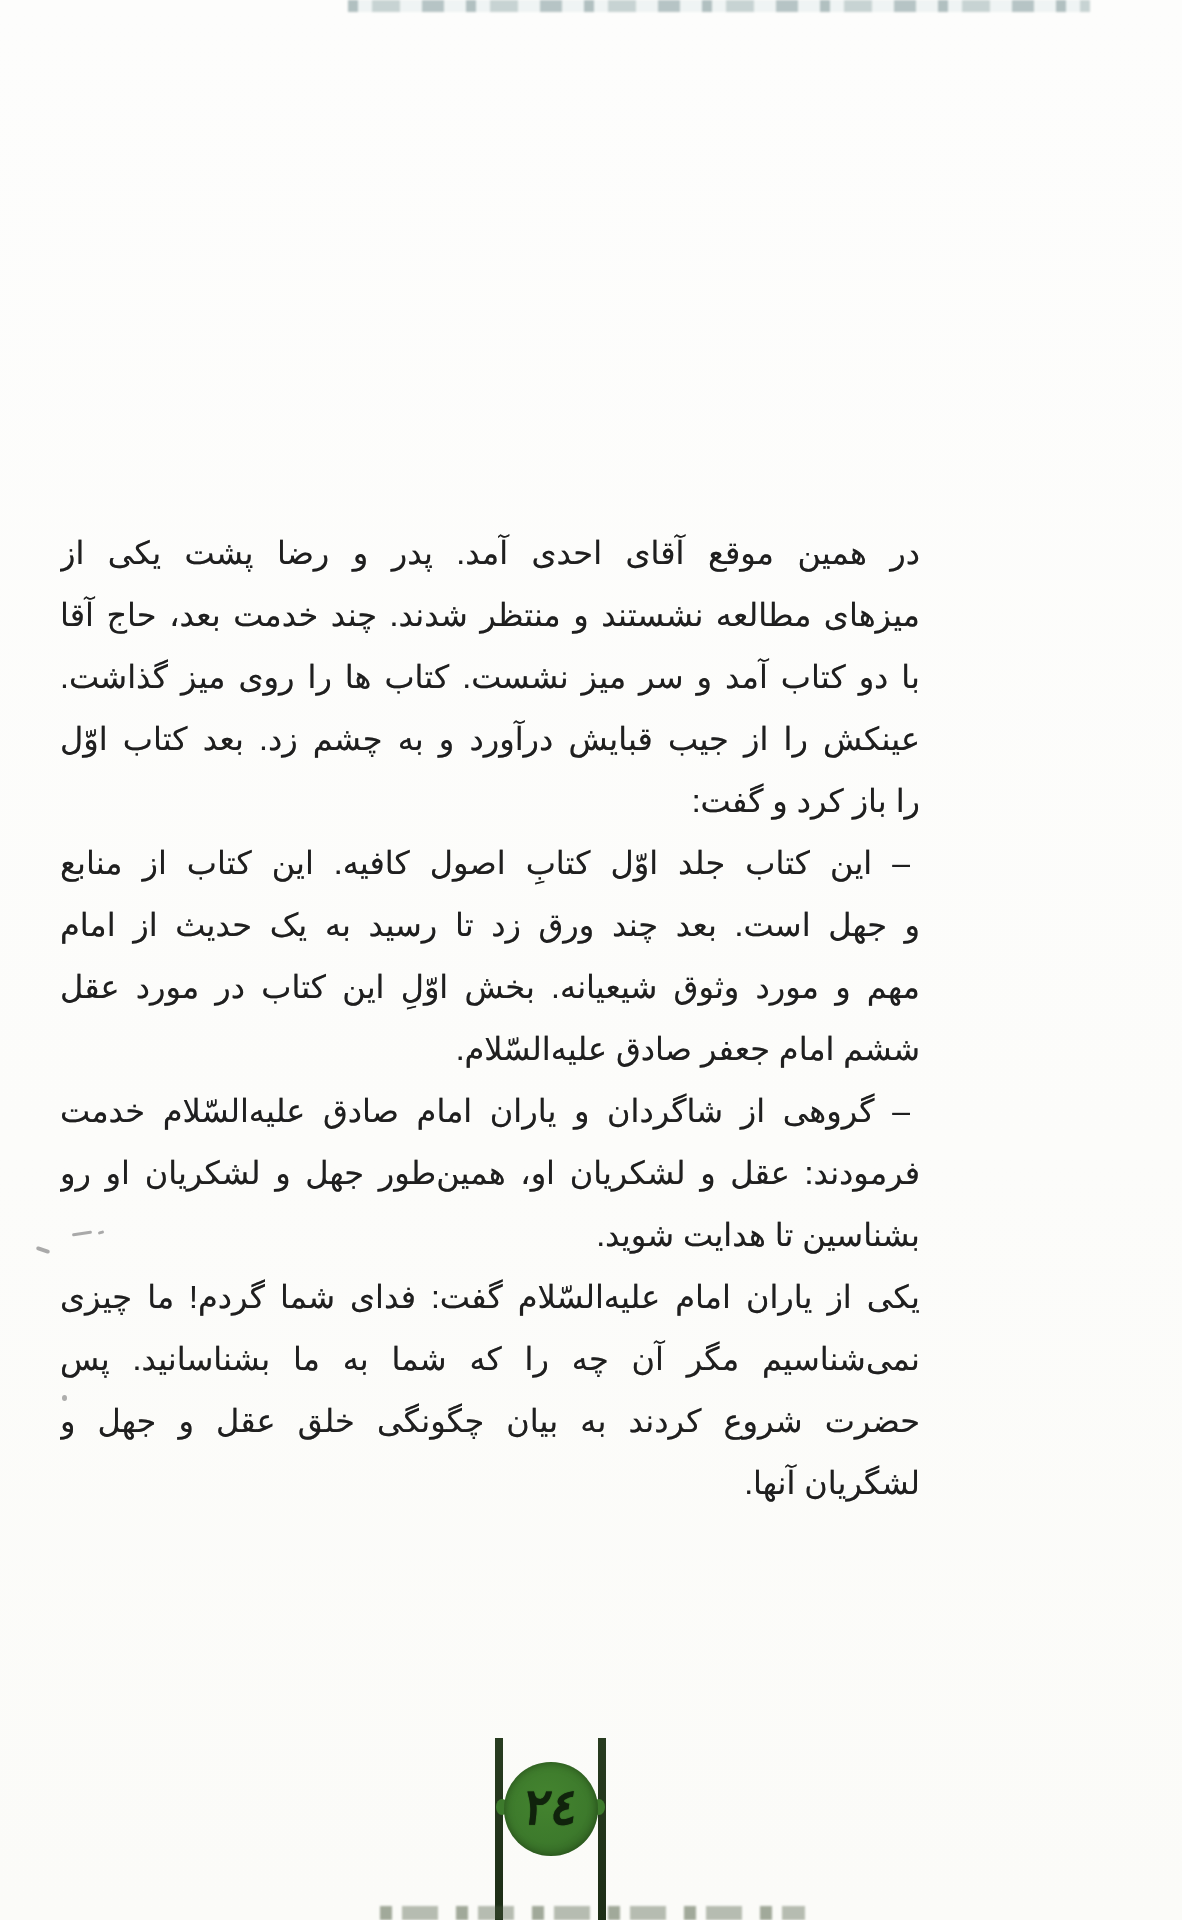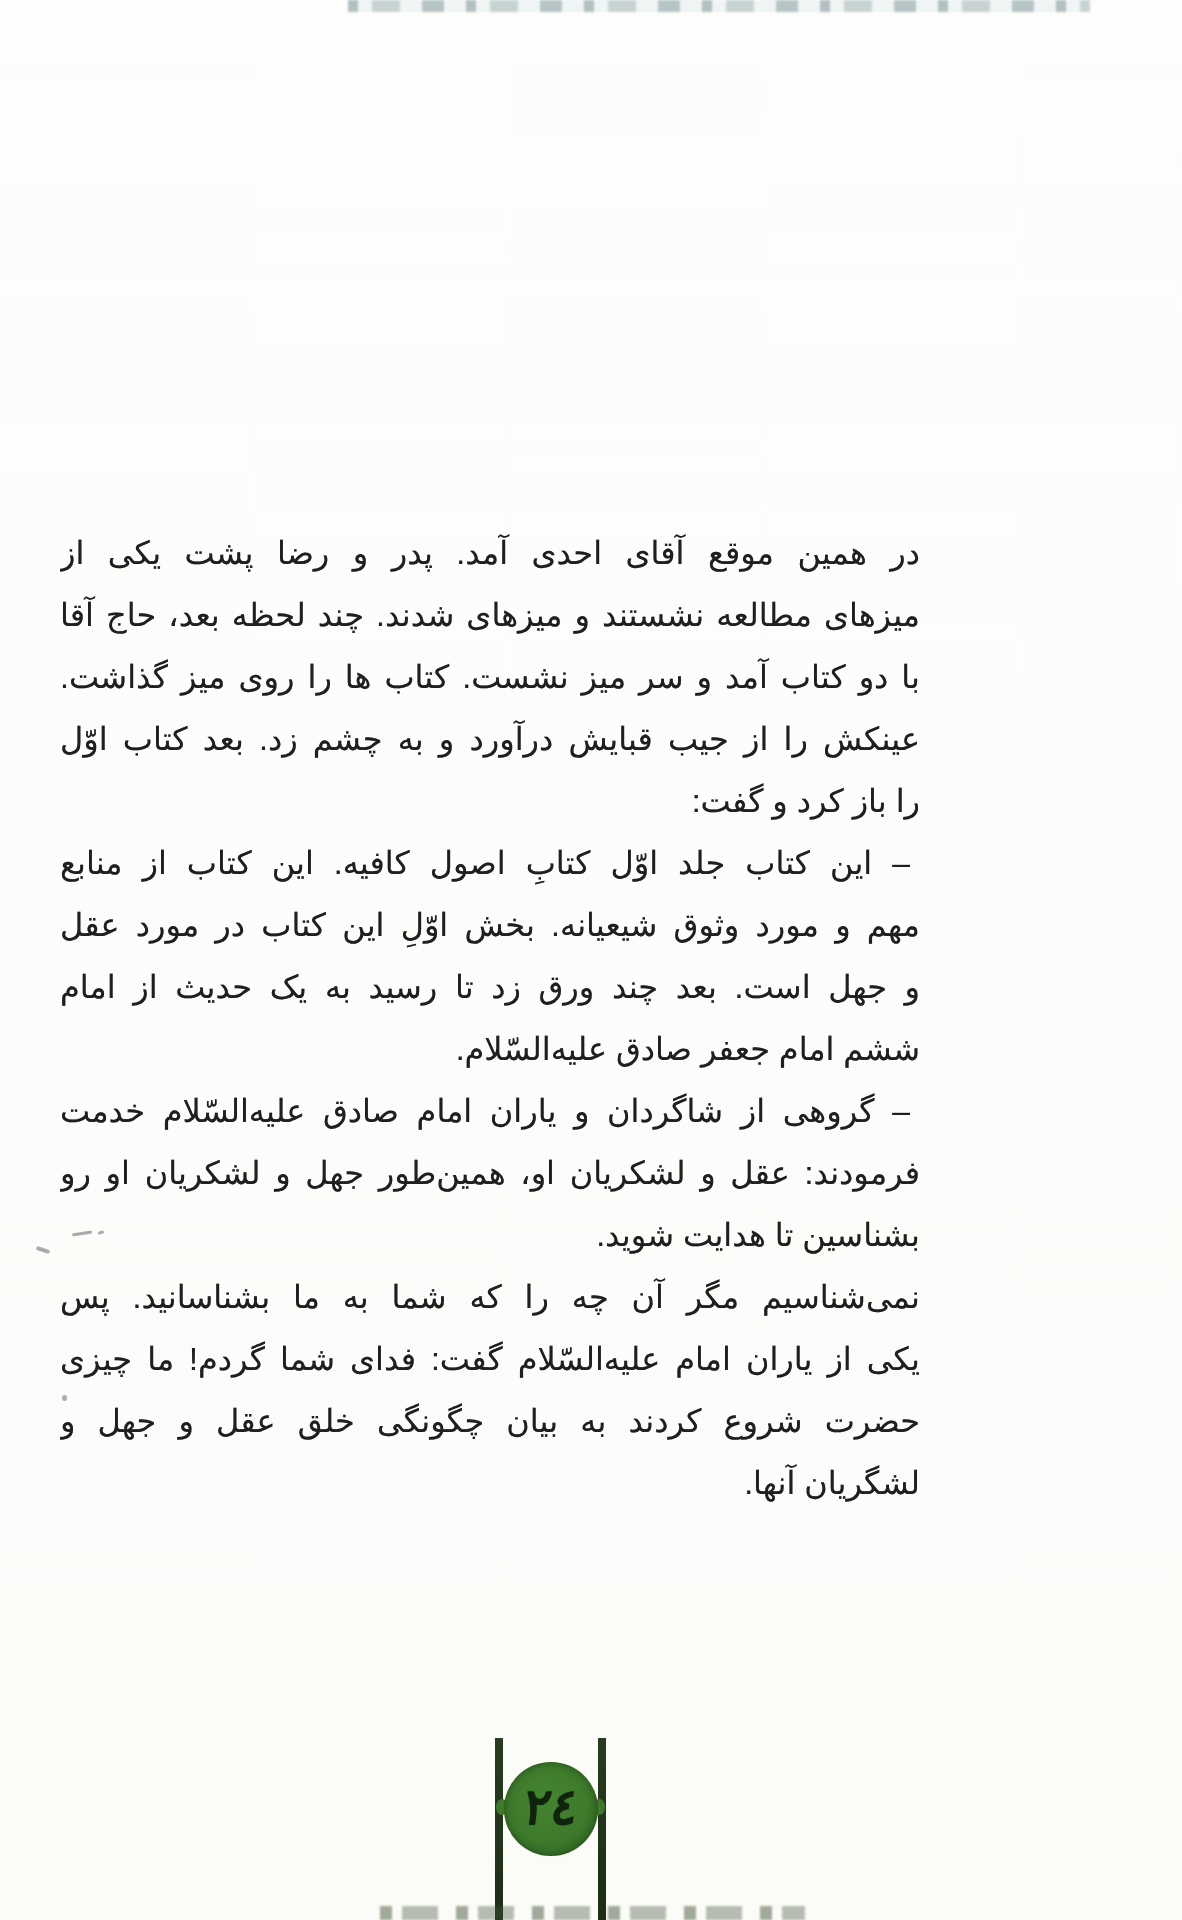--- a/index.html
+++ b/index.html
@@ -133,33 +133,33 @@
 </style>
 </head>
 <body>
 
 <div class="page">
 
   <div class="top-artifact"></div>
 
   <main class="text-block">
     <div class="ln">در همین موقع آقای احدی آمد. پدر و رضا پشت یکی از</div>
-    <div class="ln">میزهای مطالعه نشستند و میزهای شدند. چند لحظه بعد، حاج آقا</div>
+    <div class="ln">میزهای مطالعه نشستند و منتظر شدند. چند خدمت بعد، حاج آقا</div>
     <div class="ln">با دو کتاب آمد و سر میز نشست. کتاب ها را روی میز گذاشت.</div>
     <div class="ln">عینکش را از جیب قبایش درآورد و به چشم زد. بعد کتاب اوّل</div>
     <div class="ln end">را باز کرد و گفت:</div>
     <div class="ln dash">– این کتاب جلد اوّل کتابِ اصول کافیه. این کتاب از منابع</div>
+    <div class="ln">و جهل است. بعد چند ورق زد تا رسید به یک حدیث از امام</div>
     <div class="ln">مهم و مورد وثوق شیعیانه. بخش اوّلِ این کتاب در مورد عقل</div>
-    <div class="ln">و جهل است. بعد چند ورق زد تا رسید به یک حدیث از امام</div>
     <div class="ln end">ششم امام جعفر صادق علیه‌السّلام.</div>
     <div class="ln dash">– گروهی از شاگردان و یاران امام صادق علیه‌السّلام خدمت</div>
     <div class="ln">فرمودند: عقل و لشکریان او، همین‌طور جهل و لشکریان او رو</div>
     <div class="ln end">بشناسین تا هدایت شوید.</div>
+    <div class="ln">یکی از یاران امام علیه‌السّلام گفت: فدای شما گردم! ما چیزی</div>
     <div class="ln">نمی‌شناسیم مگر آن چه را که شما به ما بشناسانید. پس</div>
-    <div class="ln">یکی از یاران امام علیه‌السّلام گفت: فدای شما گردم! ما چیزی</div>
     <div class="ln">حضرت شروع کردند به بیان چگونگی خلق عقل و جهل و</div>
     <div class="ln end">لشگریان آنها.</div>
   </main>
 
   <div class="scribble">
     <span class="s1"></span>
     <span class="s2"></span>
     <span class="s3"></span>
   </div>
   <div class="speck"></div>

